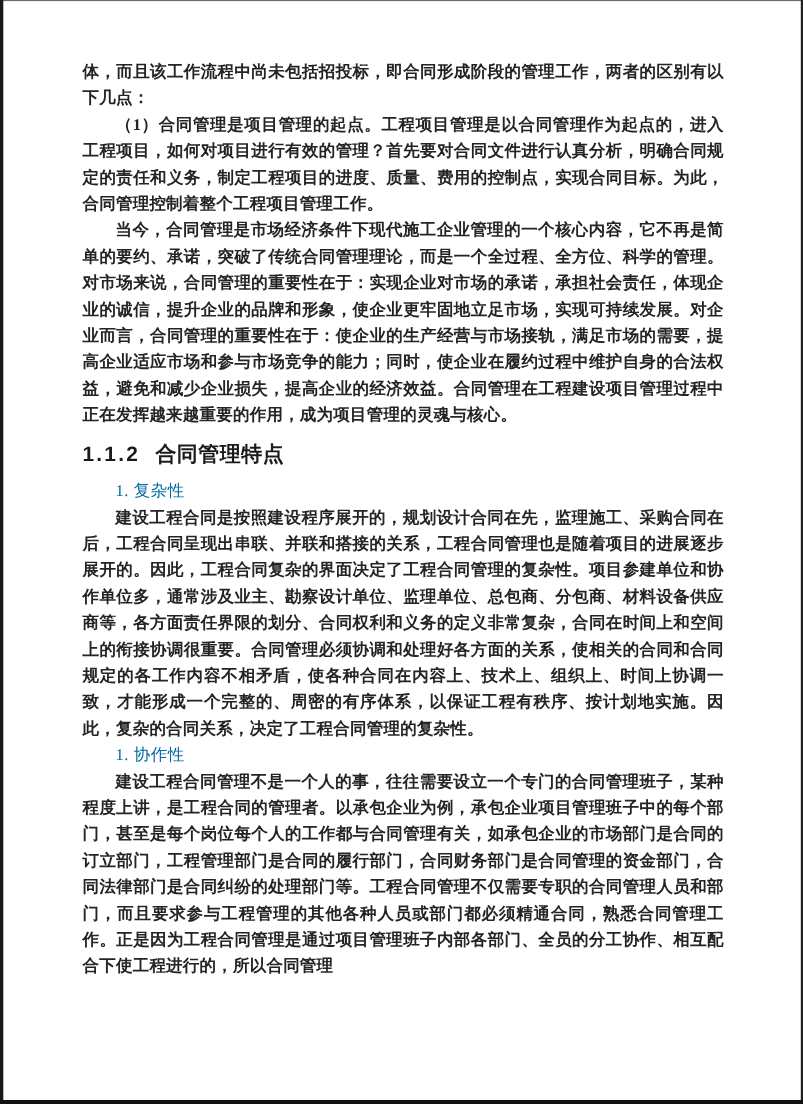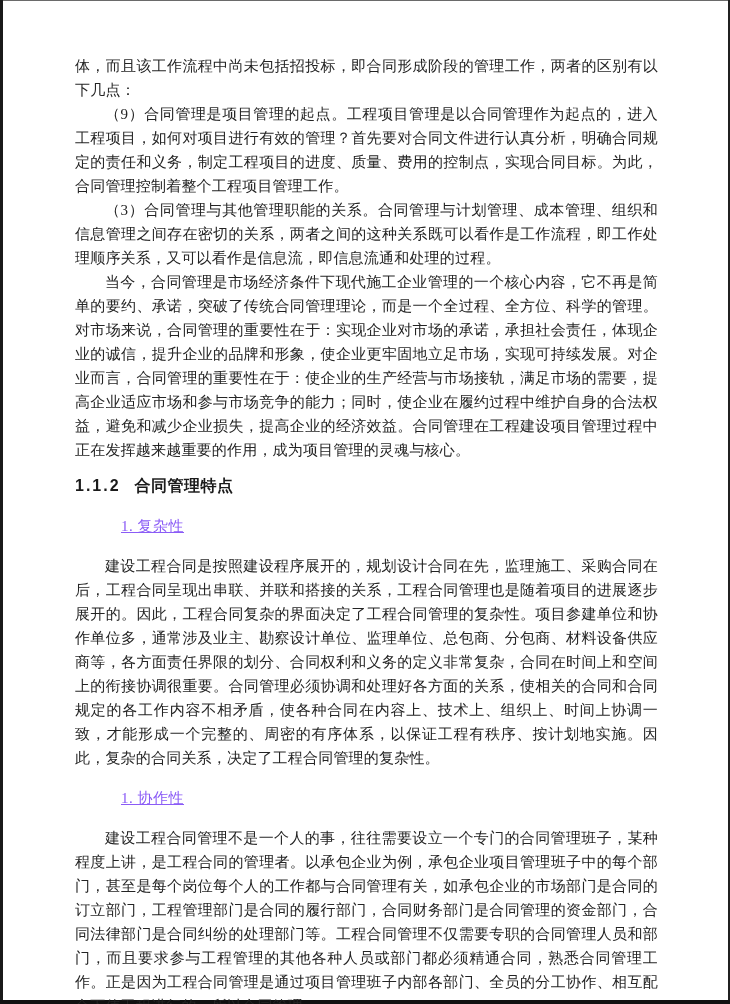--- a/index.html
+++ b/index.html
@@ -44,65 +44,64 @@
     width: 583px;
   }
 
   .body-para {
     margin: 0;
     font-size: 15px;
     line-height: 24px;
     text-align: justify;
     letter-spacing: 0.2px;
     color: #242424;
+    font-weight: bold;
   }
   .body-para.indent {
     text-indent: 2em;
   }
 
   .section-heading {
     margin: 12px 0 9px 0;
     font-family: "Liberation Sans", "DejaVu Sans", sans-serif;
     font-weight: bold;
-    font-size: 16px;
+    font-size: 19px;
     line-height: 24px;
     color: #1b1b1b;
     letter-spacing: 0.5px;
   }
   .section-heading .num {
     margin-right: 14px;
     letter-spacing: 2px;
   }
 
   .sub-heading {
-    margin: 16px;
+    margin: 0;
     font-size: 15px;
     line-height: 24px;
     text-indent: 2em;
-    color: #8b5cf6;
+    color: #0369a1;
     letter-spacing: 0.5px;
-    text-decoration: underline;
   }
 </style>
 </head>
 <body>
 
 <div class="edge-top"></div>
 <div class="edge-left"></div>
 <div class="edge-right"></div>
 <div class="edge-bottom"></div>
 
 <div class="page-content">
 
   <p class="body-para">体，而且该工作流程中尚未包括招投标，即合同形成阶段的管理工作，两者的区别有以下几点：</p>
 
-  <p class="body-para indent">（9）合同管理是项目管理的起点。工程项目管理是以合同管理作为起点的，进入工程项目，如何对项目进行有效的管理？首先要对合同文件进行认真分析，明确合同规定的责任和义务，制定工程项目的进度、质量、费用的控制点，实现合同目标。为此，合同管理控制着整个工程项目管理工作。</p>
+  <p class="body-para indent">（1）合同管理是项目管理的起点。工程项目管理是以合同管理作为起点的，进入工程项目，如何对项目进行有效的管理？首先要对合同文件进行认真分析，明确合同规定的责任和义务，制定工程项目的进度、质量、费用的控制点，实现合同目标。为此，合同管理控制着整个工程项目管理工作。</p>
 
 
-  <p class="body-para indent">（3）合同管理与其他管理职能的关系。合同管理与计划管理、成本管理、组织和信息管理之间存在密切的关系，两者之间的这种关系既可以看作是工作流程，即工作处理顺序关系，又可以看作是信息流，即信息流通和处理的过程。</p>
 
   <p class="body-para indent">当今，合同管理是市场经济条件下现代施工企业管理的一个核心内容，它不再是简单的要约、承诺，突破了传统合同管理理论，而是一个全过程、全方位、科学的管理。对市场来说，合同管理的重要性在于：实现企业对市场的承诺，承担社会责任，体现企业的诚信，提升企业的品牌和形象，使企业更牢固地立足市场，实现可持续发展。对企业而言，合同管理的重要性在于：使企业的生产经营与市场接轨，满足市场的需要，提高企业适应市场和参与市场竞争的能力；同时，使企业在履约过程中维护自身的合法权益，避免和减少企业损失，提高企业的经济效益。合同管理在工程建设项目管理过程中正在发挥越来越重要的作用，成为项目管理的灵魂与核心。</p>
 
   <h2 class="section-heading">
     <span class="num">1.1.2</span><span>合同管理特点</span>
   </h2>
 
   <p class="sub-heading">1. 复杂性</p>
 
   <p class="body-para indent">建设工程合同是按照建设程序展开的，规划设计合同在先，监理施工、采购合同在后，工程合同呈现出串联、并联和搭接的关系，工程合同管理也是随着项目的进展逐步展开的。因此，工程合同复杂的界面决定了工程合同管理的复杂性。项目参建单位和协作单位多，通常涉及业主、勘察设计单位、监理单位、总包商、分包商、材料设备供应商等，各方面责任界限的划分、合同权利和义务的定义非常复杂，合同在时间上和空间上的衔接协调很重要。合同管理必须协调和处理好各方面的关系，使相关的合同和合同规定的各工作内容不相矛盾，使各种合同在内容上、技术上、组织上、时间上协调一致，才能形成一个完整的、周密的有序体系，以保证工程有秩序、按计划地实施。因此，复杂的合同关系，决定了工程合同管理的复杂性。</p>

